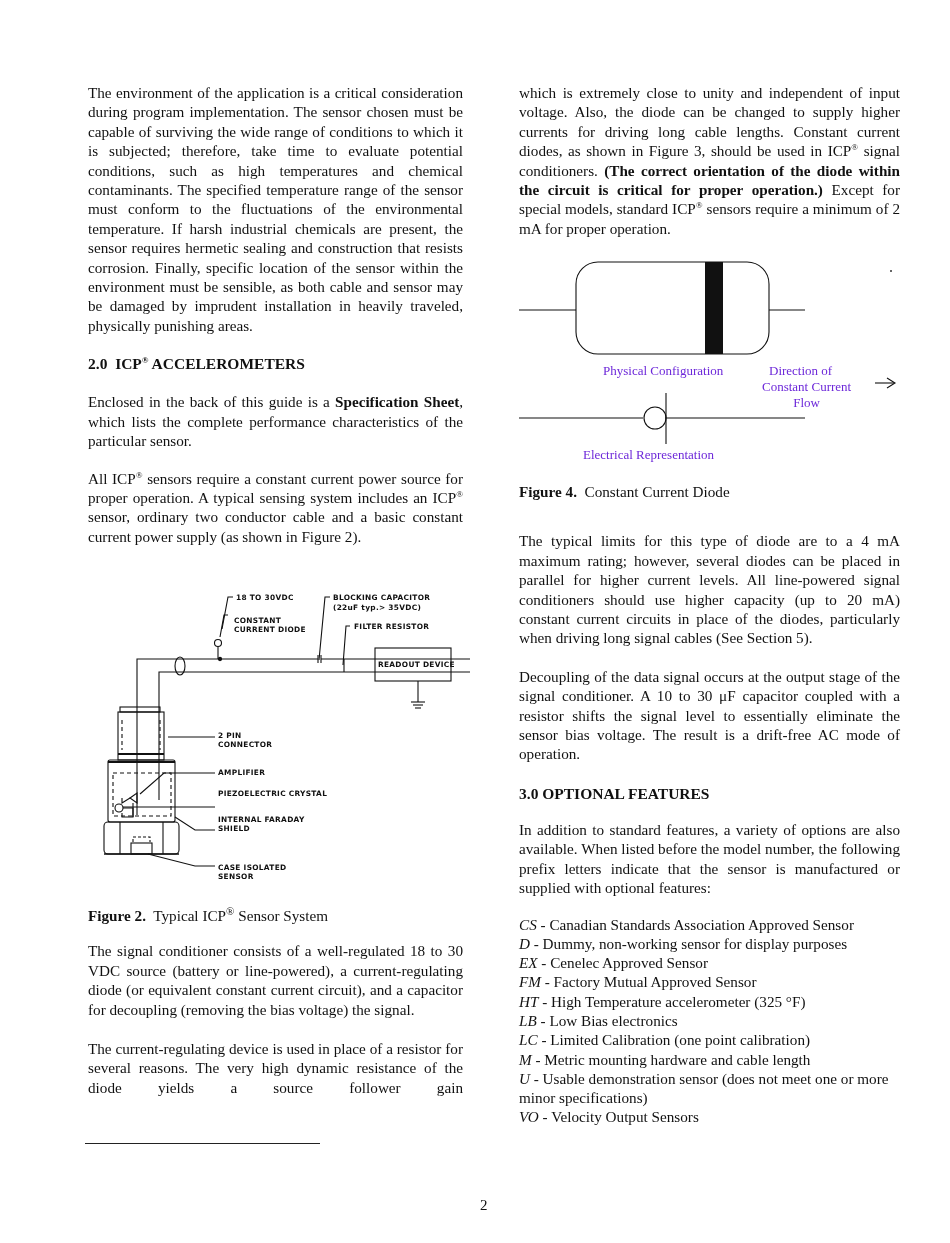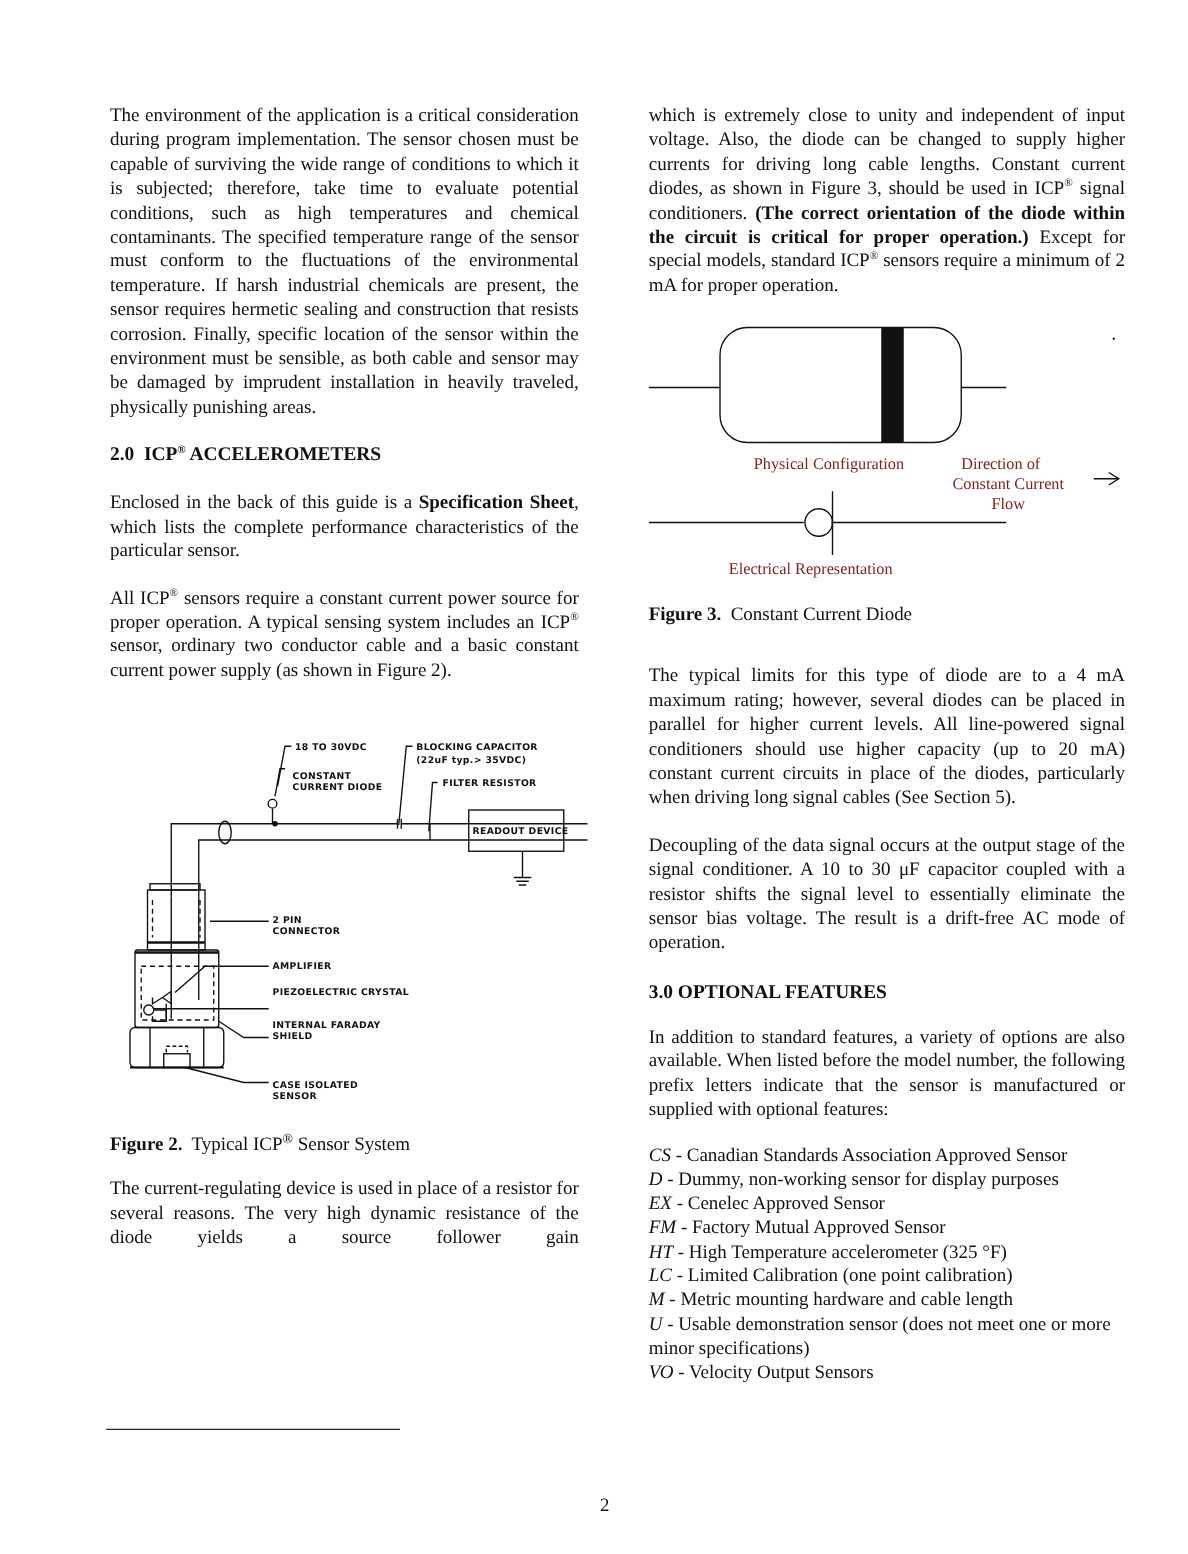--- a/index.html
+++ b/index.html
@@ -13,21 +13,21 @@
   sup { font-size: 9px; line-height: 0; vertical-align: 6px; }
   b { font-weight: bold; }
   .fig-caption { margin: 0; }
   .fig-caption b { font-weight: bold; }
   .opt-list { margin: 0; padding: 0; list-style: none; }
   .opt-list li { margin: 0; line-height: 19.3px; }
   .opt-list i { font-style: italic; }
   .abs { position: absolute; }
   .schem-label { position: absolute; font-family: "DejaVu Sans", sans-serif; font-size: 7.4px;
                  font-weight: bold; letter-spacing: 0.3px; line-height: 9px; color: #111; white-space: nowrap; }
-  .fig3-label { position: absolute; font-size: 13px; line-height: 16px; color: #7f1d1d; white-space: nowrap; text-align: center; }
+  .fig3-label { position: absolute; font-size: 13px; line-height: 16px; color: #6d28d9; white-space: nowrap; text-align: center; }
   .footnote-rule { position: absolute; left: 85px; top: 1143px; width: 235px; height: 1px; background: #222; }
   .page-num { position: absolute; left: 480px; top: 1197px; font-size: 15px; }
 </style>
 </head>
 <body>
 
 <div class="col left">
   <p style="margin-bottom:19px;">The environment of the application is a critical consideration during program implementation. The sensor chosen must be capable of surviving the wide range of conditions to which it is subjected; therefore, take time to evaluate potential conditions, such as high temperatures and chemical contaminants. The specified temperature range of the sensor must conform to the fluctuations of the environmental temperature. If harsh industrial chemicals are present, the sensor requires hermetic sealing and construction that resists corrosion. Finally, specific location of the sensor within the environment must be sensible, as both cable and sensor may be damaged by imprudent installation in heavily traveled, physically punishing areas.</p>
 
   <h2>
@@ -133,20 +133,21 @@
   <div class="schem-label" style="left:118px; top:278px;">
     <div>CASE ISOLATED</div>
     <div>SENSOR</div>
   </div>
 </div>
 
 <div class="col left" style="top:906px;">
   <p class="fig-caption" style="">
     <b>Figure 2.</b>&nbsp; <span>Typical ICP</span><sup style="font-size:11px;">®</sup><span> Sensor System</span>
   </p>
+  <p style="margin-bottom:20px;">The signal conditioner consists of a well-regulated 18 to 30 VDC source (battery or line-powered), a current-regulating diode (or equivalent constant current circuit), and a capacitor for decoupling (removing the bias voltage) the signal.</p>
   <p style="text-align-last: justify;">The current-regulating device is used in place of a resistor for several reasons. The very high dynamic resistance of the diode yields a source follower gain</p>
 </div>
 
 <div class="footnote-rule"></div>
 
 <div class="col right">
   <p>
     <span>which is extremely close to unity and independent of input voltage. Also, the diode can be changed to supply higher currents for driving long cable lengths. Constant current diodes, as shown in Figure 3, should be used in ICP</span><sup>®</sup><span> signal conditioners. </span><b>(The correct orientation of the diode within the circuit is critical for proper operation.)</b><span> Except for special models, standard ICP</span><sup>®</sup><span> sensors require a minimum of 2 mA for proper operation.</span>
   </p>
 </div>
@@ -171,32 +172,33 @@
   <div class="fig3-label" style="left:243px; top:108px;">
     <div style="margin-left:-12px;">Direction of</div>
     <div>Constant Current</div>
     <div>Flow</div>
   </div>
   <div class="fig3-label" style="left:64px; top:192px;">Electrical Representation</div>
 </div>
 
 <div class="col right" style="top:482px;">
   <p class="fig-caption" style="margin-bottom:30px;">
-    <b>Figure 3.</b>&nbsp; <span>Constant Current Diode</span>
+    <b>Figure 4.</b>&nbsp; <span>Constant Current Diode</span>
   </p>
   <p style="margin-bottom:19px;">The typical limits for this type of diode are to a 4 mA maximum rating; however, several diodes can be placed in parallel for higher current levels. All line-powered signal conditioners should use higher capacity (up to 20 mA) constant current circuits in place of the diodes, particularly when driving long signal cables (See Section 5).</p>
   <p style="margin-bottom:20px;">Decoupling of the data signal occurs at the output stage of the signal conditioner. A 10 to 30 μF capacitor coupled with a resistor shifts the signal level to essentially eliminate the sensor bias voltage. The result is a drift-free AC mode of operation.</p>
   <h2 style="margin-bottom:6px;">3.0 OPTIONAL FEATURES</h2>
   <p style="margin-bottom:17px;">In addition to standard features, a variety of options are also available. When listed before the model number, the following prefix letters indicate that the sensor is manufactured or supplied with optional features:</p>
   <ul class="opt-list">
     <li><i>CS</i><span> - Canadian Standards Association Approved Sensor</span></li>
     <li><i>D</i><span> - Dummy, non-working sensor for display purposes</span></li>
     <li><i>EX</i><span> - Cenelec Approved Sensor</span></li>
     <li><i>FM</i><span> - Factory Mutual Approved Sensor</span></li>
     <li><i>HT</i><span> - High Temperature accelerometer (325 °F)</span></li>
+    <li><i>LB</i><span> - Low Bias electronics</span></li>
     <li><i>LC</i><span> - Limited Calibration (one point calibration)</span></li>
     <li><i>M</i><span> - Metric mounting hardware and cable length</span></li>
     <li><i>U</i><span> - Usable demonstration sensor (does not meet one or more minor specifications)</span></li>
     <li><i>VO</i><span> - Velocity Output Sensors</span></li>
   </ul>
 </div>
 
 <div class="page-num">2</div>
 
 </body></html>

